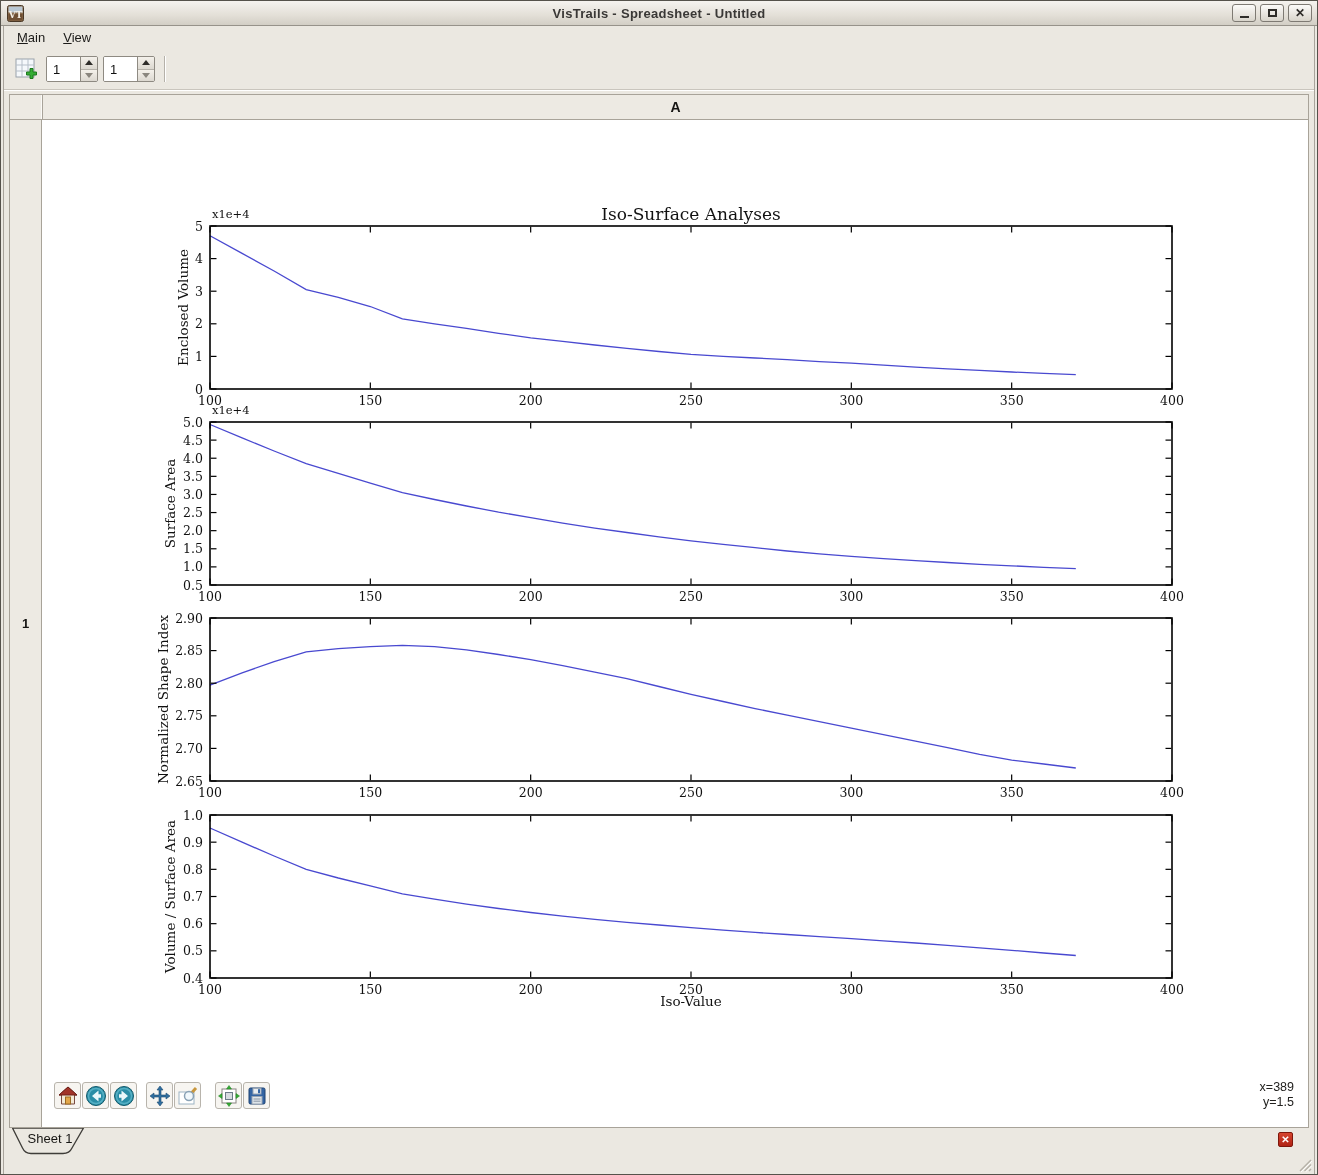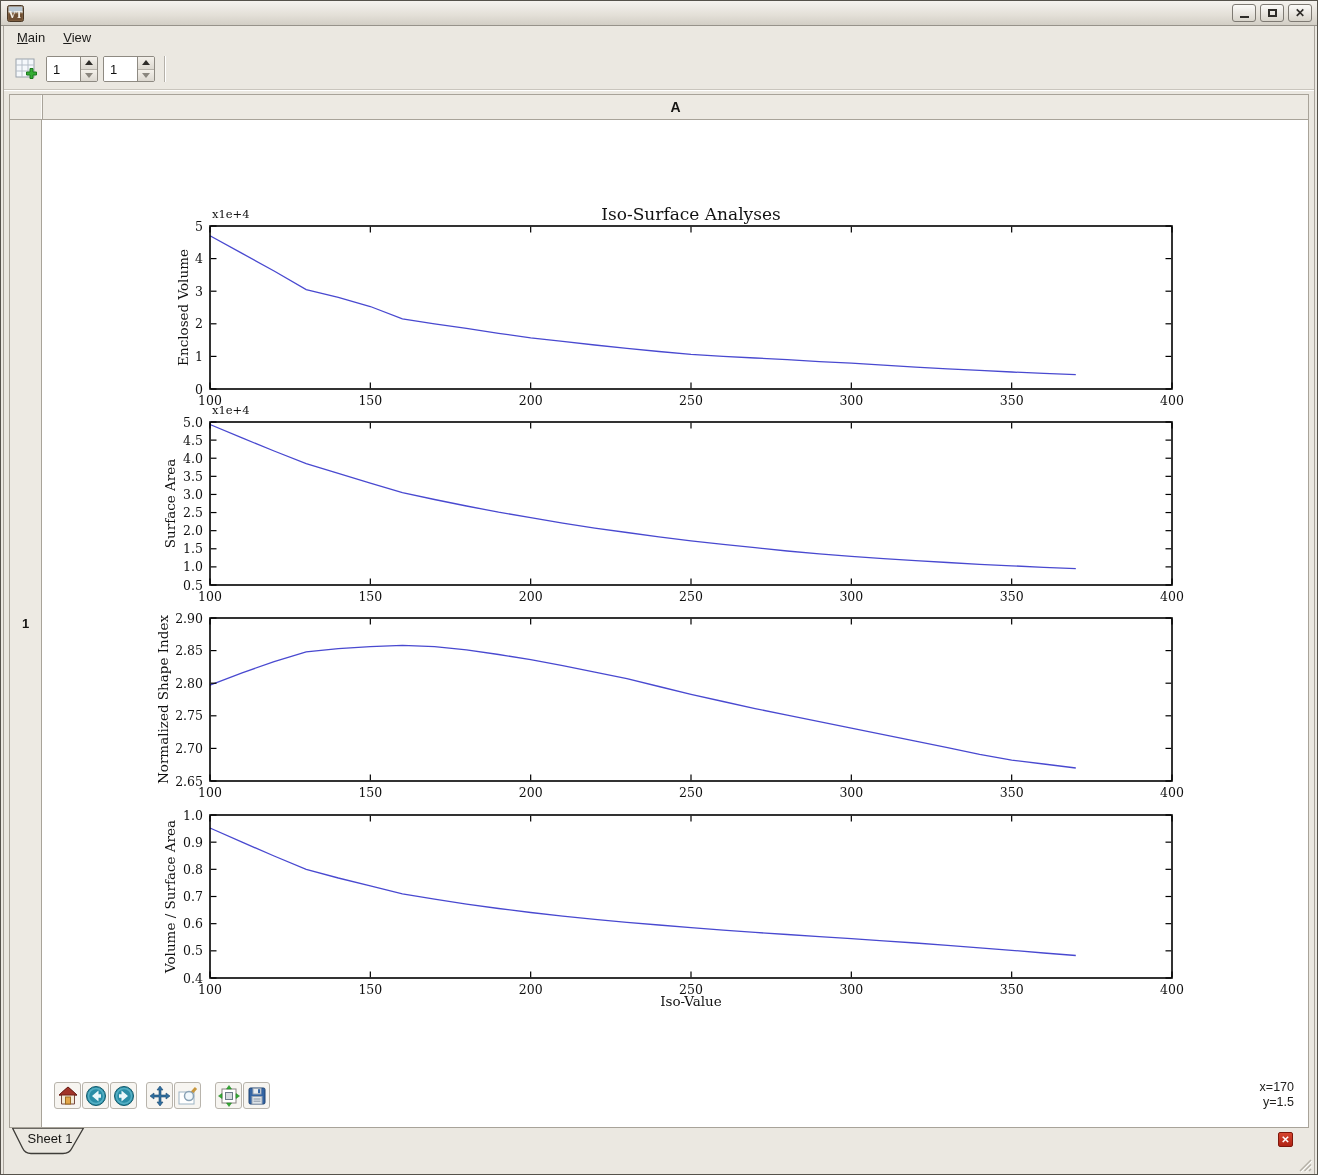--- a/index.html
+++ b/index.html
@@ -119,20 +119,21 @@
 
 <div class="window">
 
   <div class="titlebar">
     <svg class="vt-icon" viewBox="0 0 17 17">
       <rect x="0.5" y="0.5" width="16" height="16" rx="2" fill="#8a6a4a" stroke="#4a3826"></rect>
       <rect x="1.5" y="1.5" width="14" height="6" fill="#b9c7d2"></rect>
       <rect x="1.5" y="9" width="14" height="6.5" fill="#6e4f33"></rect>
       <text x="8.5" y="12.5" text-anchor="middle" font-size="9" font-weight="bold" fill="#f4efe6" font-family="DejaVu Serif, serif">VT</text>
     </svg>
+    <div class="title-text">VisTrails - Spreadsheet - Untitled</div>
     <div class="win-buttons">
       <div class="win-btn">
           <span class="glyph-min"></span>
         </div>
       <div class="win-btn">
           <span class="glyph-max"></span>
         </div>
       <div class="win-btn">
           <span class="glyph-close">✕</span>
         </div>
@@ -442,21 +443,21 @@
                 <rect x="7" y="3.5" width="8" height="5.5" fill="#e8ecf0" stroke="#9aa6b4"></rect>
                 <rect x="12" y="4.2" width="2" height="4" fill="#3465a4"></rect>
                 <rect x="6" y="11.5" width="10" height="7.5" fill="#dfe5ea" stroke="#9aa6b4"></rect>
                 <line x1="7.5" y1="14" x2="14.5" y2="14" stroke="#8a96a4"></line>
                 <line x1="7.5" y1="16.2" x2="14.5" y2="16.2" stroke="#8a96a4"></line>
               </svg>
             </div>
           </div>
 
           <div class="readout">
-            <div>x=170</div>
+            <div>x=389</div>
             <div>y=1.5</div>
           </div>
         </div>
       </div>
     </div>
 
     <div class="tabbar">
       <div class="sheet-tab">
         <svg width="80" height="27" viewBox="0 0 80 27">
           <path d="M0.5 0 L71.5 0 L60 20 Q57.5 25.5 51 25.5 L19 25.5 Q13 25.5 10.5 20 Z" fill="#ebe8e1" stroke="#3f3d39" stroke-width="1.3"></path>

